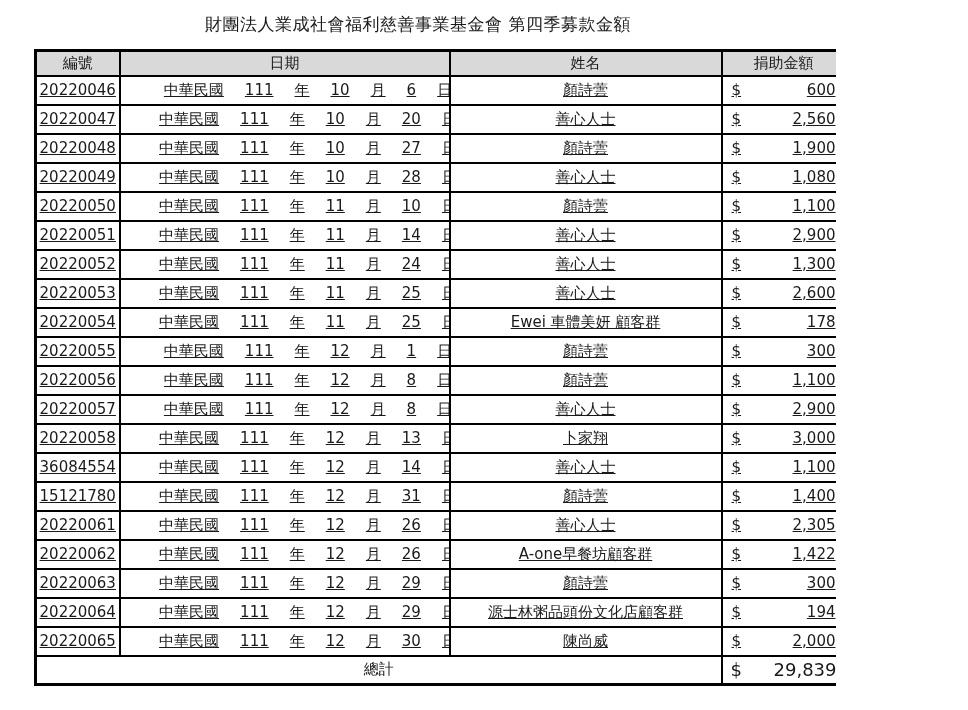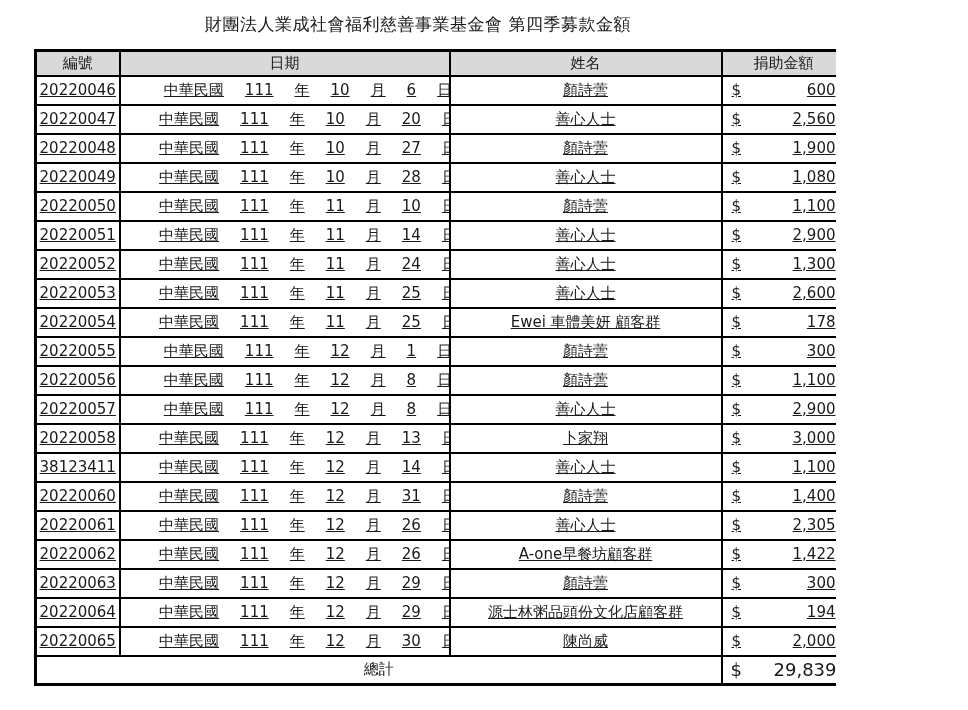--- a/index.html
+++ b/index.html
@@ -358,21 +358,21 @@
       <td><span>卜家翔</span></td>
       <td>
         <div class="amount-flex">
           <span>$</span>
           <span>3,000</span>
         </div>
       </td>
       <td><span></span></td>
     </tr>
         <tr class="data-row">
-      <td><span>38123411</span></td>
+      <td><span>36084554</span></td>
       <td>
         <div class="date-flex">
           <span>中華民國</span>
           <span>111</span>
           <span>年</span>
           <span>12</span>
           <span>月</span>
           <span>14</span>
           <span>日</span>
         </div>
@@ -380,21 +380,21 @@
       <td><span>善心人士</span></td>
       <td>
         <div class="amount-flex">
           <span>$</span>
           <span>1,100</span>
         </div>
       </td>
       <td><span></span></td>
     </tr>
         <tr class="data-row">
-      <td><span>20220060</span></td>
+      <td><span>15121780</span></td>
       <td>
         <div class="date-flex">
           <span>中華民國</span>
           <span>111</span>
           <span>年</span>
           <span>12</span>
           <span>月</span>
           <span>31</span>
           <span>日</span>
         </div>

